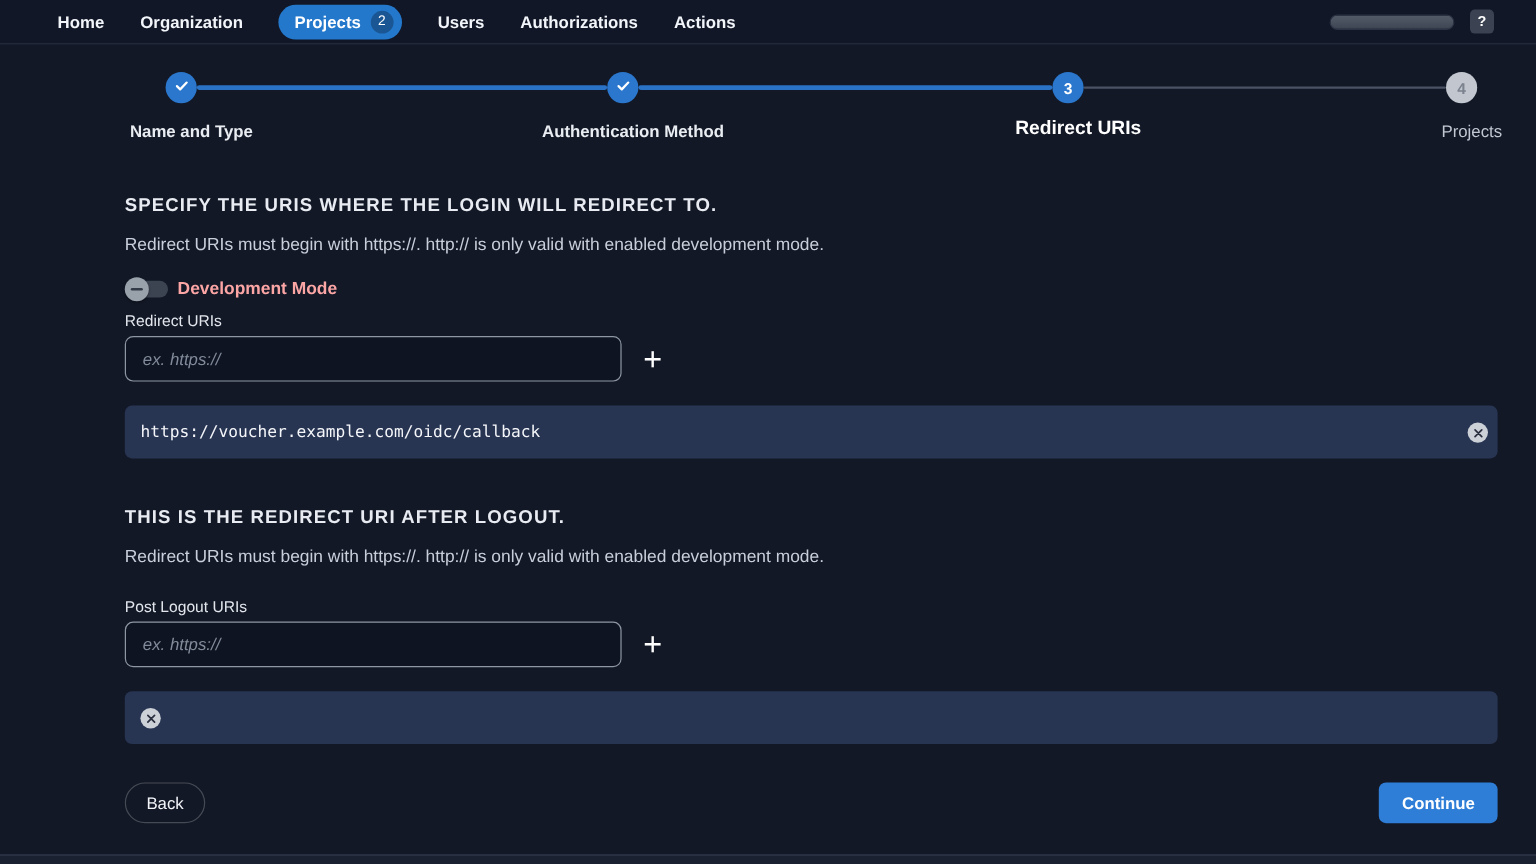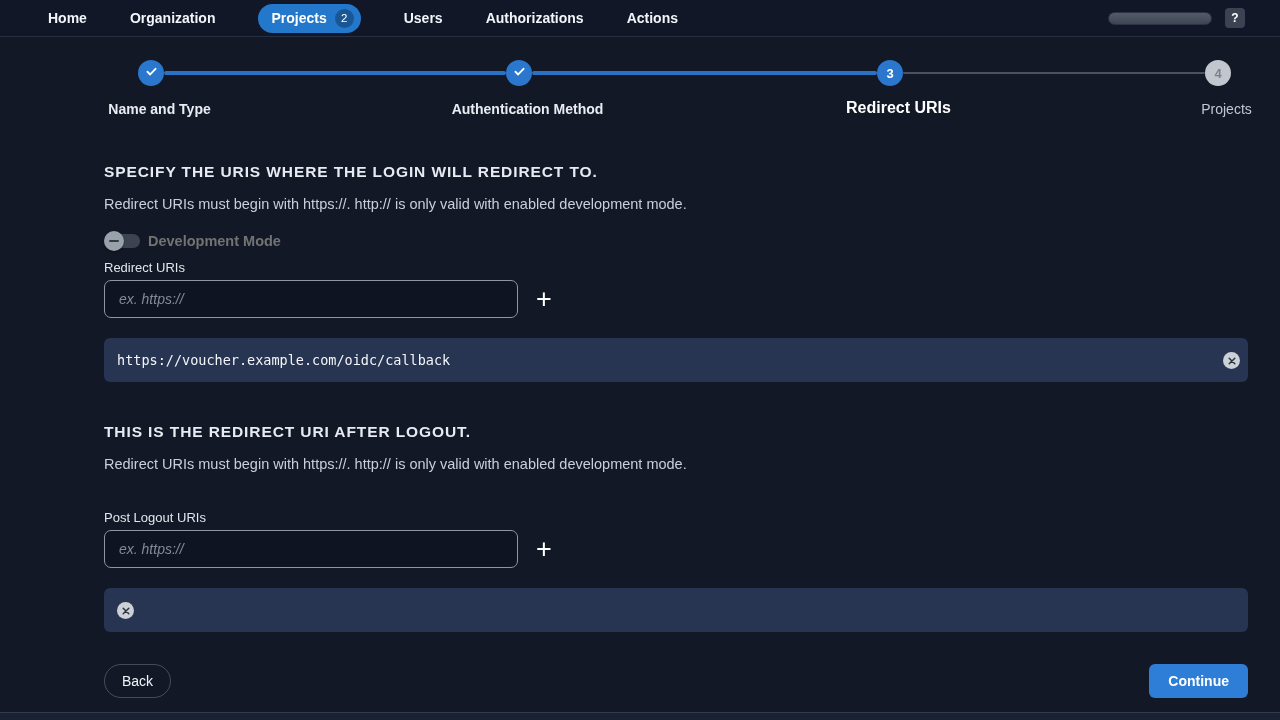--- a/index.html
+++ b/index.html
@@ -14,21 +14,20 @@
 
   
   .navbar {
     height: 37px;
     flex: 0 0 37px;
     display: flex;
     align-items: center;
     padding: 0 35px 0 48px;
     border-bottom: 1px solid #272f40;
     background: #111726;
-    gap: 13px;
   }
   .nav-item {
     font-size: 14px;
     font-weight: 600;
     color: #f2f5fa;
     margin-right: 30px;
     cursor: pointer;
     white-space: nowrap;
   }
   .nav-pill {
@@ -126,25 +125,25 @@
   }
   .toggle-knob {
     position: absolute; left: 0; top: -3px;
     width: 20px; height: 20px;
     border-radius: 50%;
     background: #99a1ab;
     display: flex; align-items: center; justify-content: center;
     box-shadow: 0 1px 2px rgba(0,0,0,0.4);
   }
   .toggle-minus { width: 10px; height: 2px; background: #333b49; border-radius: 1px; }
-  .toggle-label { margin-left: 8px; font-size: 14.5px; font-weight: 700; color: #737373; }
+  .toggle-label { margin-left: 8px; font-size: 14.5px; font-weight: 700; color: #fca5a5; }
 
   
   .field-label { margin-top: 9px; font-size: 13px; color: #e2e6ec; }
-  .field-label.logout { margin-top: 38px; }
+  .field-label.logout { margin-top: 26px; }
   .input-row { margin-top: 5px; display: flex; align-items: center; }
   .uri-input {
     width: 414px; height: 38px;
     background: #0e1422;
     border: 1px solid #8e96a4;
     border-radius: 7px;
     color: #e8ecf2;
     font-size: 14px;
     padding: 0 14px;
     outline: none;

